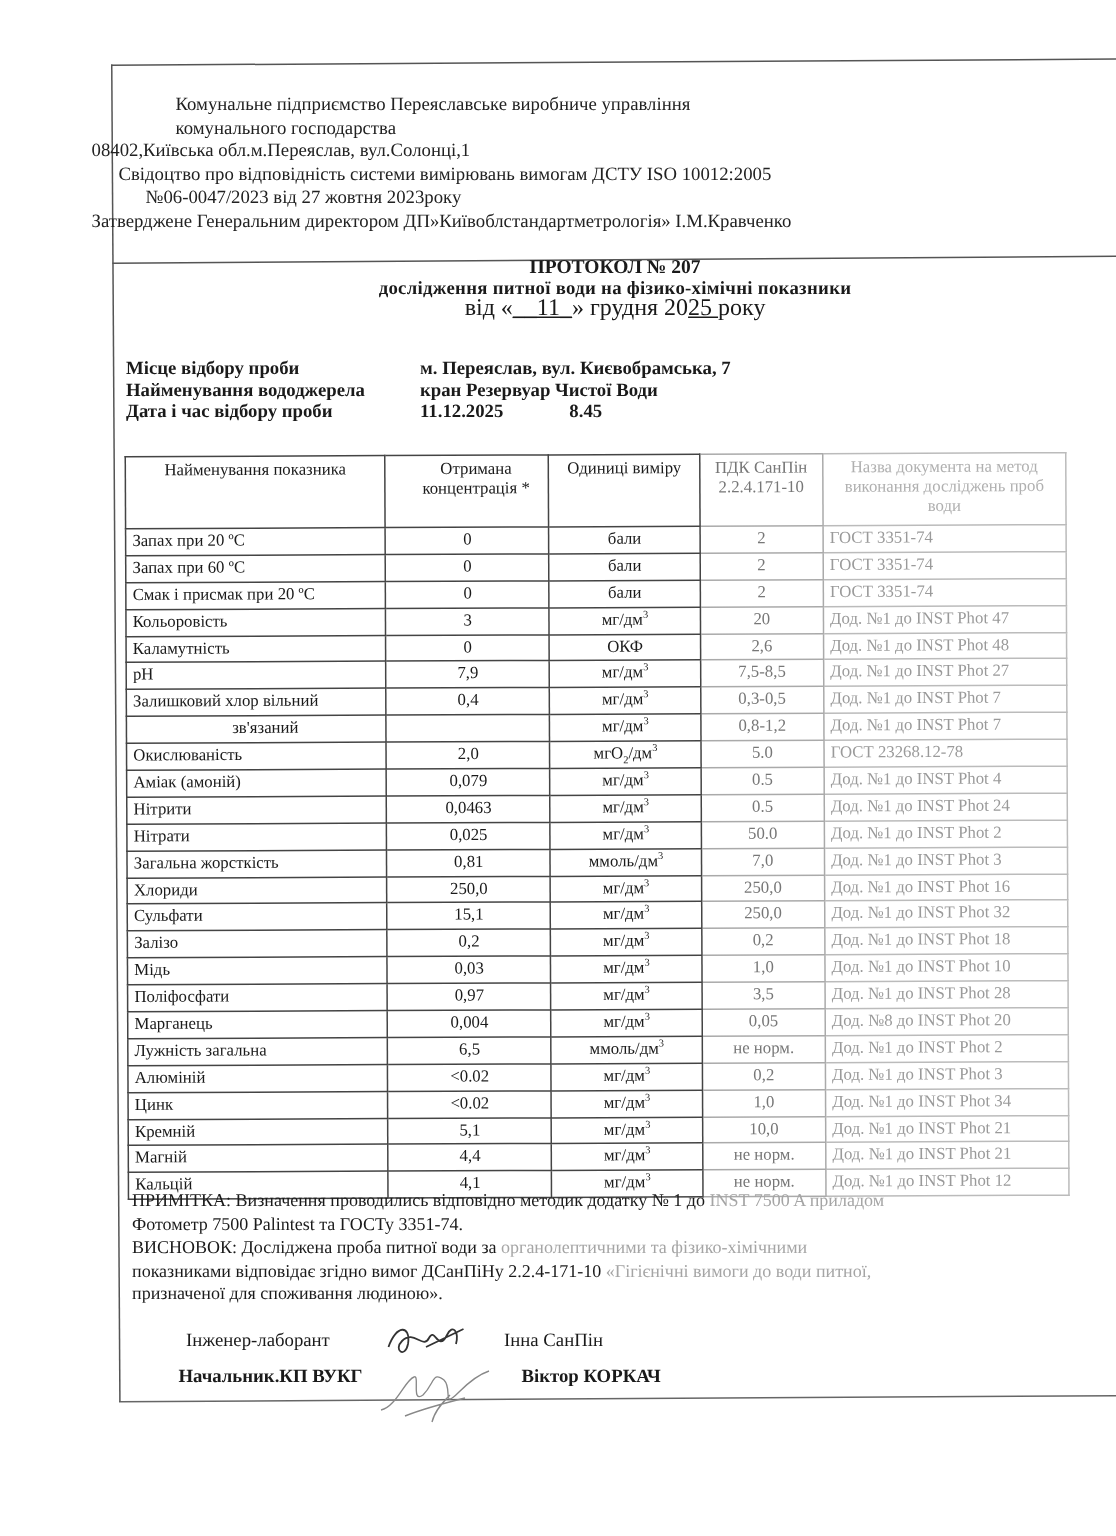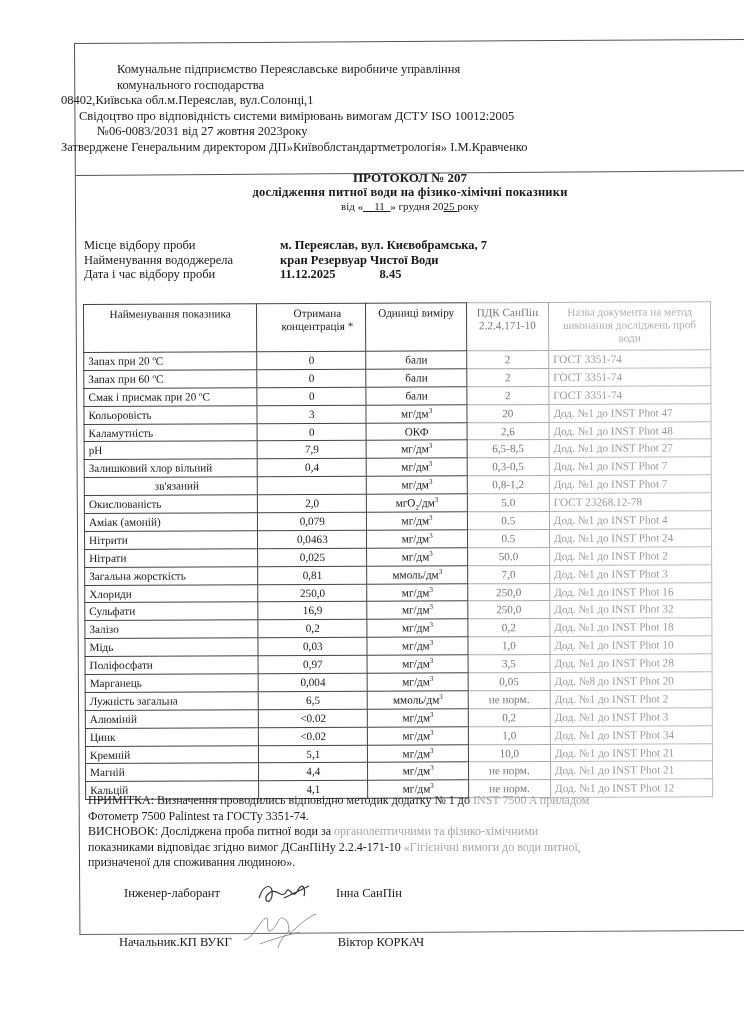--- a/index.html
+++ b/index.html
@@ -26,27 +26,27 @@
   .sep {
     position: absolute; left: 75px; top: 175px; width: 669px; height: 0;
     border-top: 1px solid #555; transform: rotate(-0.4deg); transform-origin: left top;
   }
   .title-block {
     position: absolute; left: 80px; top: 171px; width: 600px; text-align: center; padding-left: 30px;
     font-size: 12.5px; line-height: 14px;
   }
   .title-block .proto { font-weight: bold; font-size: 13px; }
   .title-block .sub { font-weight: bold; letter-spacing: 0.2px; }
-  .title-block .date-line { font-size: 11px; }
+  .title-block .date-line { font-size: 16px; }
   .u { text-decoration: underline; }
   .info {
     position: absolute; left: 84px; top: 238px; font-size: 12.5px; line-height: 14.5px;
   }
   .info .row { display: flex; }
-  .info .lbl { width: 196px; }
+  .info .lbl { width: 196px; font-weight: bold; }
   .info .val { font-weight: bold; }
   .info .val2 { font-weight: bold; margin-left: 44px; }
   table.results {
     position: absolute; left: 83px; top: 304px; width: 628px;
     border-collapse: collapse; font-size: 11.2px; transform: rotate(-0.25deg); transform-origin: left top;
   }
   table.results th, table.results td {
     border: 1px solid #444; padding: 0 4px; height: 16.9px; line-height: 15px;
   }
   table.results th {
@@ -65,36 +65,36 @@
   sup { font-size: 7px; line-height: 0; }
   sub { font-size: 7px; line-height: 0; }
   .notes {
     position: absolute; left: 88px; top: 793px; width: 650px; font-size: 12px; line-height: 15.5px;
     text-align: justify;
   }
   .notes .fade { color: #a5a5a5; }
   .sig1 { position: absolute; left: 124px; top: 878px; font-size: 12.5px; display: flex; align-items: center; }
   .sig1 .role { width: 130px; }
   .sig1 .name { margin-left: 22px; }
-  .sig2 { position: absolute; left: 119px; top: 910px; font-size: 12.5px; font-weight: normal; display: flex; align-items: flex-end; }
+  .sig2 { position: absolute; left: 119px; top: 910px; font-size: 12.5px; font-weight: bold; display: flex; align-items: flex-start; }
   .sig2 .name { margin-left: 18px; }
   .scribble { width: 60px; height: 30px; }
   .scribble2 { width: 80px; height: 40px; margin-left: 8px; }
 </style>
 </head>
 <body>
 
 <div class="frame"></div>
 
 <div class="header">
   <span class="line l1">Комунальне підприємство Переяславське виробниче управління</span>
   <span class="line l2">комунального господарства</span>
   <span class="line l3">08402,Київська обл.м.Переяслав, вул.Солонці,1</span>
   <span class="line l4">Свідоцтво про відповідність системи вимірювань вимогам ДСТУ ISO 10012:2005</span>
-  <span class="line l5">№06-0083/2031 від 27 жовтня 2023року</span>
+  <span class="line l5">№06-0047/2023 від 27 жовтня 2023року</span>
   <span class="line l6">Затверджене Генеральним директором ДП»Київоблстандартметрологія» І.М.Кравченко</span>
 </div>
 
 <div class="sep"></div>
 
 <div class="title-block">
   <div class="proto">ПРОТОКОЛ № 207</div>
   <div class="sub">дослідження питної води на фізико-хімічні показники</div>
   <div class="date-line">
     <span>від «</span><span class="u">__11_</span><span>» грудня 20</span><span class="u">25 </span><span>року</span>
@@ -160,21 +160,21 @@
         <td>Каламутність</td>
         <td class="c">0</td>
         <td class="c"><span>ОКФ</span></td>
         <td class="c faded-c">2,6</td>
         <td class="faded">Дод. №1 до INST Phot 48</td>
       </tr>
       <tr>
         <td>pH</td>
         <td class="c">7,9</td>
         <td class="c"><span>мг/дм</span><sup>3</sup></td>
-        <td class="c faded-c">6,5-8,5</td>
+        <td class="c faded-c">7,5-8,5</td>
         <td class="faded">Дод. №1 до INST Phot 27</td>
       </tr>
       <tr>
         <td>Залишковий хлор вільний</td>
         <td class="c">0,4</td>
         <td class="c"><span>мг/дм</span><sup>3</sup></td>
         <td class="c faded-c">0,3-0,5</td>
         <td class="faded">Дод. №1 до INST Phot 7</td>
       </tr>
       <tr>
@@ -221,21 +221,21 @@
       </tr>
       <tr>
         <td>Хлориди</td>
         <td class="c">250,0</td>
         <td class="c"><span>мг/дм</span><sup>3</sup></td>
         <td class="c faded-c">250,0</td>
         <td class="faded">Дод. №1 до INST Phot 16</td>
       </tr>
       <tr>
         <td>Сульфати</td>
-        <td class="c">16,9</td>
+        <td class="c">15,1</td>
         <td class="c"><span>мг/дм</span><sup>3</sup></td>
         <td class="c faded-c">250,0</td>
         <td class="faded">Дод. №1 до INST Phot 32</td>
       </tr>
       <tr>
         <td>Залізо</td>
         <td class="c">0,2</td>
         <td class="c"><span>мг/дм</span><sup>3</sup></td>
         <td class="c faded-c">0,2</td>
         <td class="faded">Дод. №1 до INST Phot 18</td>

